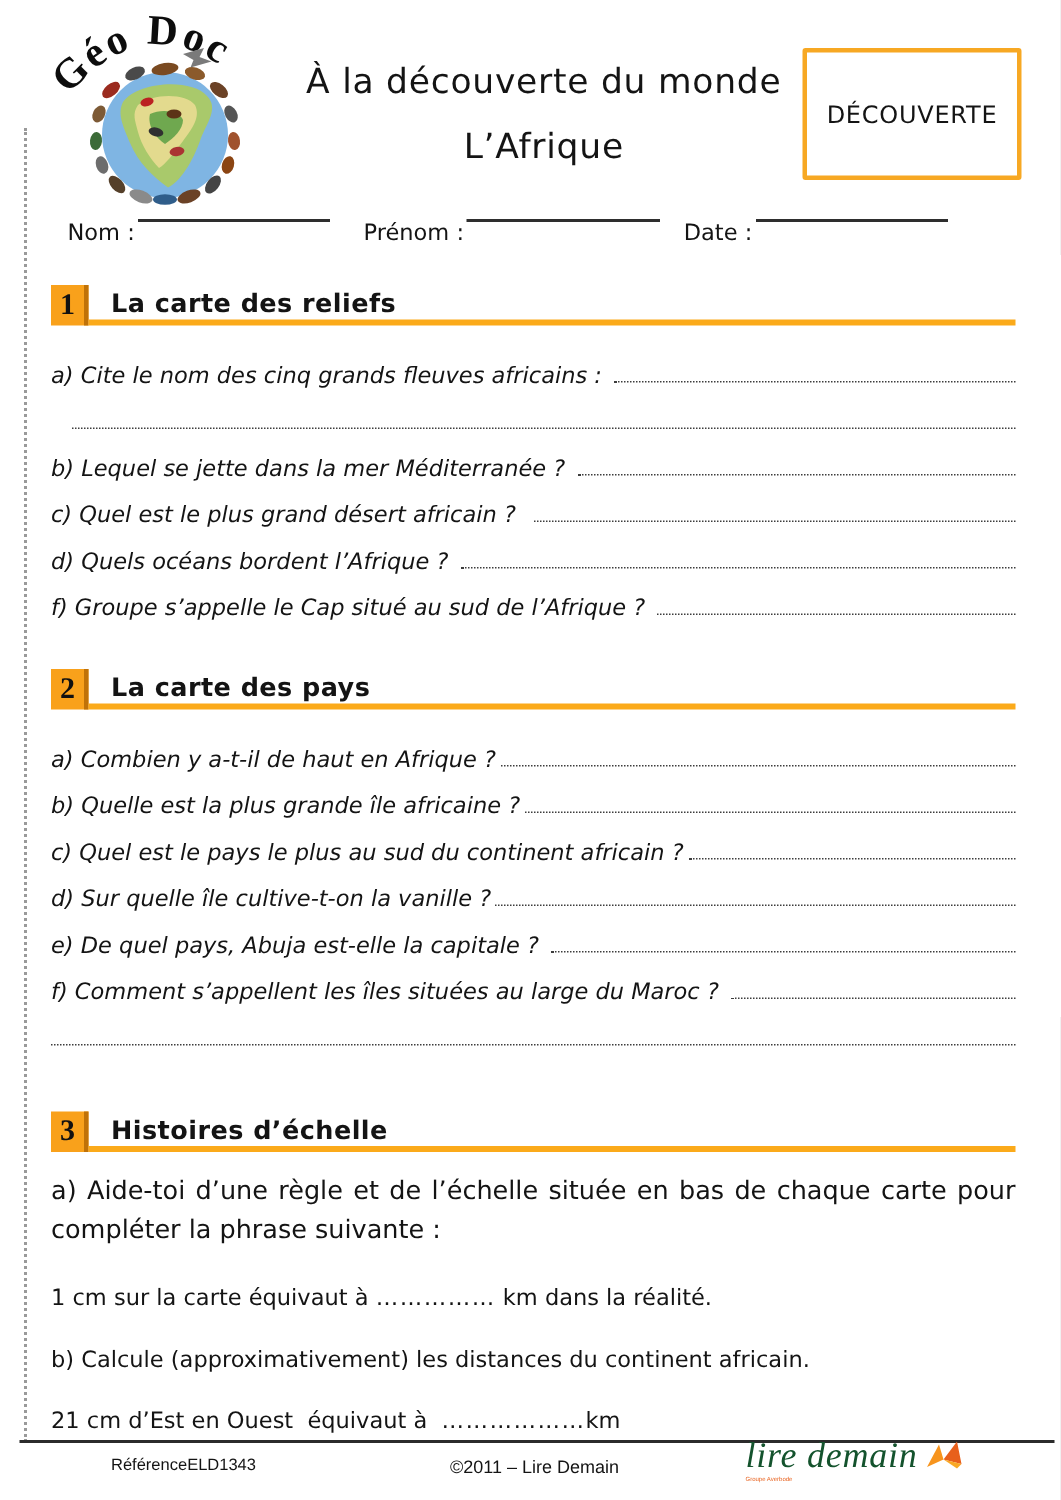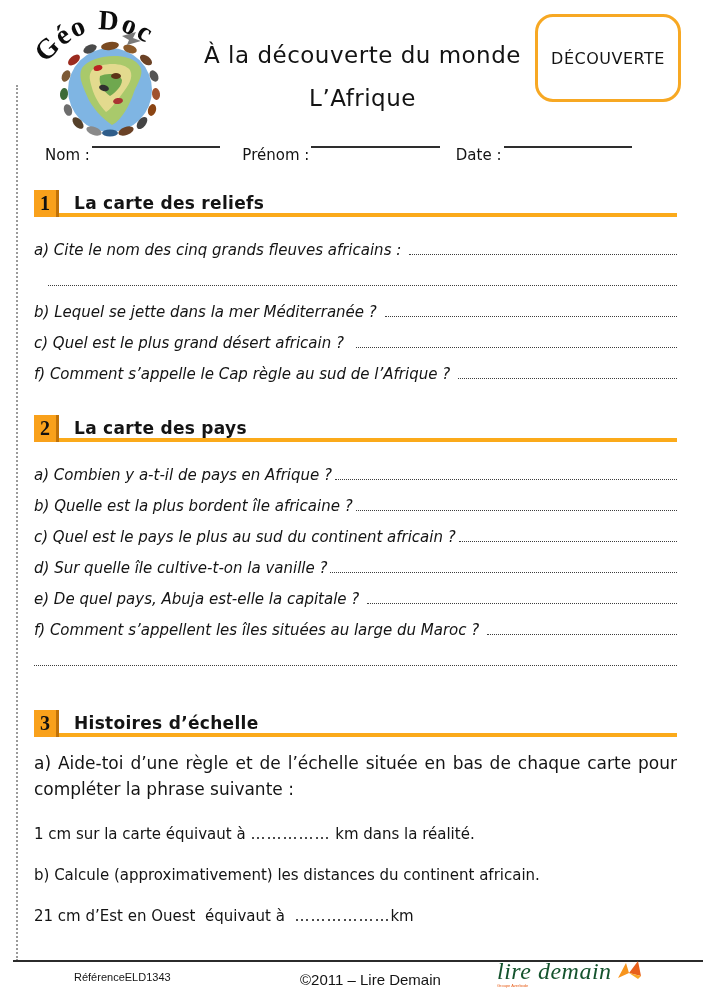--- a/index.html
+++ b/index.html
@@ -12,22 +12,22 @@
   .cut-line {
     position:absolute; left:16px; top:85px; height:876px;
     border-left:2px dotted #9a9a9a;
   }
   
   .header { display:flex; padding:6px 26px 0 30px; height:132px; }
   .logo-wrap { width:160px; flex:0 0 160px; }
   .titles { flex:1; text-align:center; padding-top:28px; }
   .title-line { font-size:23px; line-height:43px; letter-spacing:0.5px; }
   .badge {
-    flex:0 0 146px; height:88px; margin-top:8px;
-    border:3px solid #F7A823; border-radius:18px; background:#fff;
+    flex:0 0 146px; height:88px; margin-top:26px;
+    border:3px solid #F7A823; border-radius:2px; background:#fff;
     display:flex; align-items:center; justify-content:center;
     font-size:16px; letter-spacing:0.5px;
   }
   
   .id-line { display:flex; align-items:flex-start; margin:14px 75px 0 45px; font-size:15px; }
   .id-label { white-space:pre; }
   .id-blank { flex:1; border-bottom:2px solid #2e2e2e; margin:0 0 1px 2px; }
   .id-gap1 { flex:0 0 22px; } .id-gap2 { flex:0 0 16px; }
   
   .content { padding:0 30px 0 34px; }
@@ -50,21 +50,21 @@
   .dots { flex:1; border-bottom:1.7px dotted #3d3d3d; margin:0 0 4px 3px; }
   .q-row.full-indent .dots { margin-left:14px; }
   .q-row.full .dots { margin-left:0; }
   
   .intro { margin-top:13px; font-size:17px; line-height:26px; text-align:justify; }
   .s3-line { margin-top:23px; font-size:15px; white-space:pre; }
   .blank-dots { letter-spacing:1px; }
   
   .footer-rule { position:absolute; left:13px; right:4px; top:960px; height:2px; background:#2b2b2b; }
   .footer-ref { position:absolute; left:74px; top:971px; font-size:11px; font-family:"Liberation Sans", sans-serif; }
-  .footer-copy { position:absolute; left:300px; top:971px; font-size:15px; font-family:"Liberation Sans", sans-serif;text-align:right; }
+  .footer-copy { position:absolute; left:300px; top:971px; font-size:12px; font-family:"Liberation Sans", sans-serif;text-align:right; }
   .footer-logo { position:absolute; left:497px; top:958px; }
   .footer-logo-row { display:flex; align-items:flex-end; }
   .footer-logo-text {
     font-family:"Liberation Serif", serif; font-style:italic; font-size:24px;
     letter-spacing:0.5px; color:#14532d; line-height:22px;
   }
   .footer-tagline { font-size:4px; color:#E8601C; margin-top:1px; font-family:"Liberation Sans", sans-serif; }
 </style>
 </head>
 <body>
@@ -150,38 +150,42 @@
       </div>
       <div class="q-row">
         <span class="q-text">b) Lequel se jette dans la mer Méditerranée ? </span>
         <span class="dots"></span>
       </div>
       <div class="q-row">
         <span class="q-text">c) Quel est le plus grand désert africain ?  </span>
         <span class="dots"></span>
       </div>
       <div class="q-row">
-        <span class="q-text">f) Comment s’appelle le Cap règle au sud de l’Afrique ? </span>
+        <span class="q-text">d) Quels océans bordent l’Afrique ? </span>
+        <span class="dots"></span>
+      </div>
+      <div class="q-row">
+        <span class="q-text">f) Groupe s’appelle le Cap situé au sud de l’Afrique ? </span>
         <span class="dots"></span>
       </div>
     </div>
 
     <div class="section-header sec2">
       <div class="num-badge">2</div>
       <div class="title-wrap">
         <span class="section-title">La carte des pays</span>
       </div>
     </div>
     <div class="questions">
       <div class="q-row">
-        <span class="q-text">a) Combien y a-t-il de pays en Afrique ?</span>
-        <span class="dots"></span>
-      </div>
-      <div class="q-row">
-        <span class="q-text">b) Quelle est la plus bordent île africaine ?</span>
+        <span class="q-text">a) Combien y a-t-il de haut en Afrique ?</span>
+        <span class="dots"></span>
+      </div>
+      <div class="q-row">
+        <span class="q-text">b) Quelle est la plus grande île africaine ?</span>
         <span class="dots"></span>
       </div>
       <div class="q-row">
         <span class="q-text">c) Quel est le pays le plus au sud du continent africain ?</span>
         <span class="dots"></span>
       </div>
       <div class="q-row">
         <span class="q-text">d) Sur quelle île cultive-t-on la vanille ?</span>
         <span class="dots"></span>
       </div>

